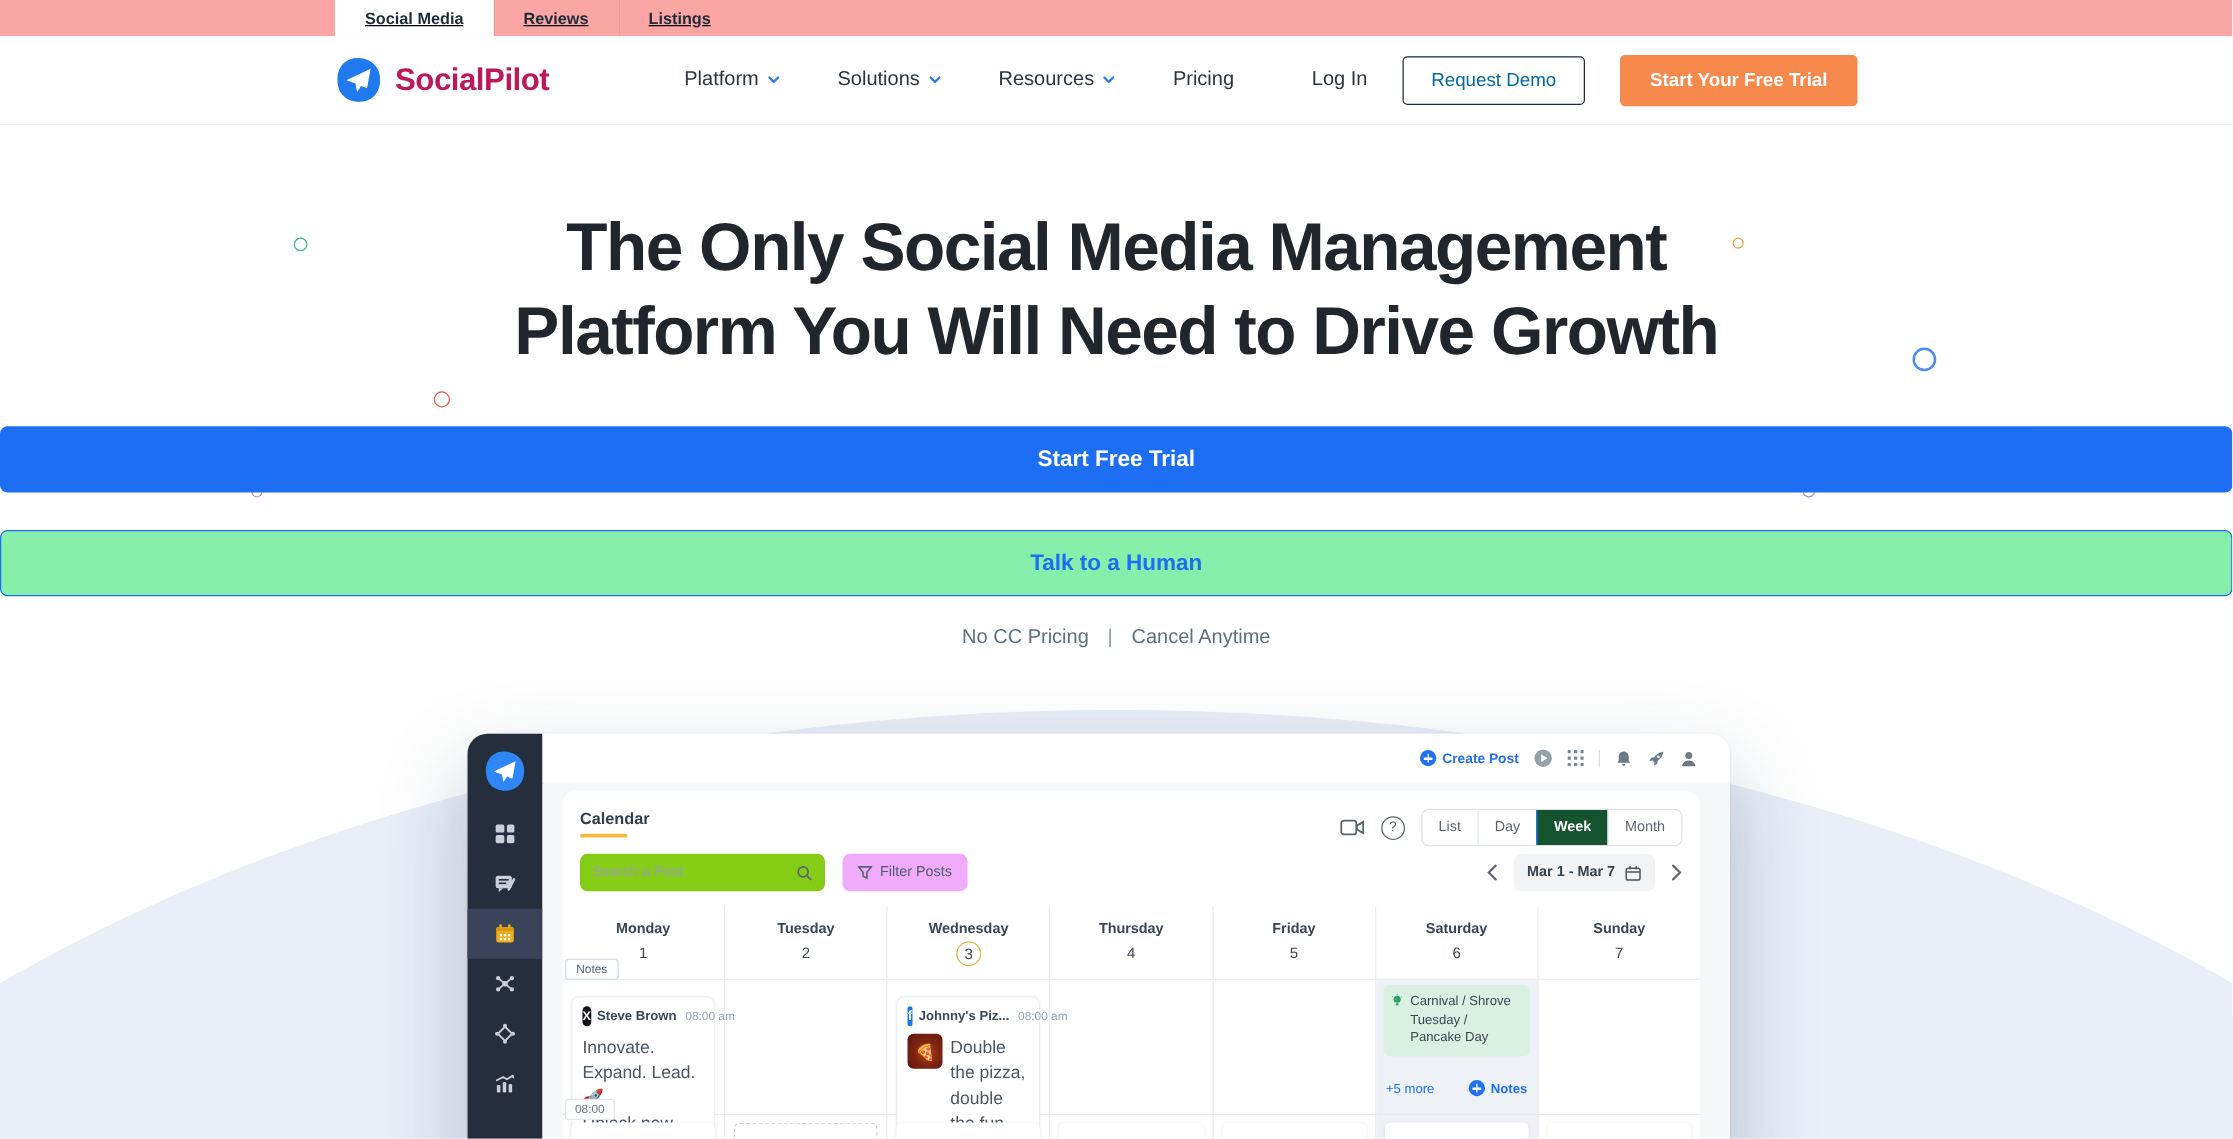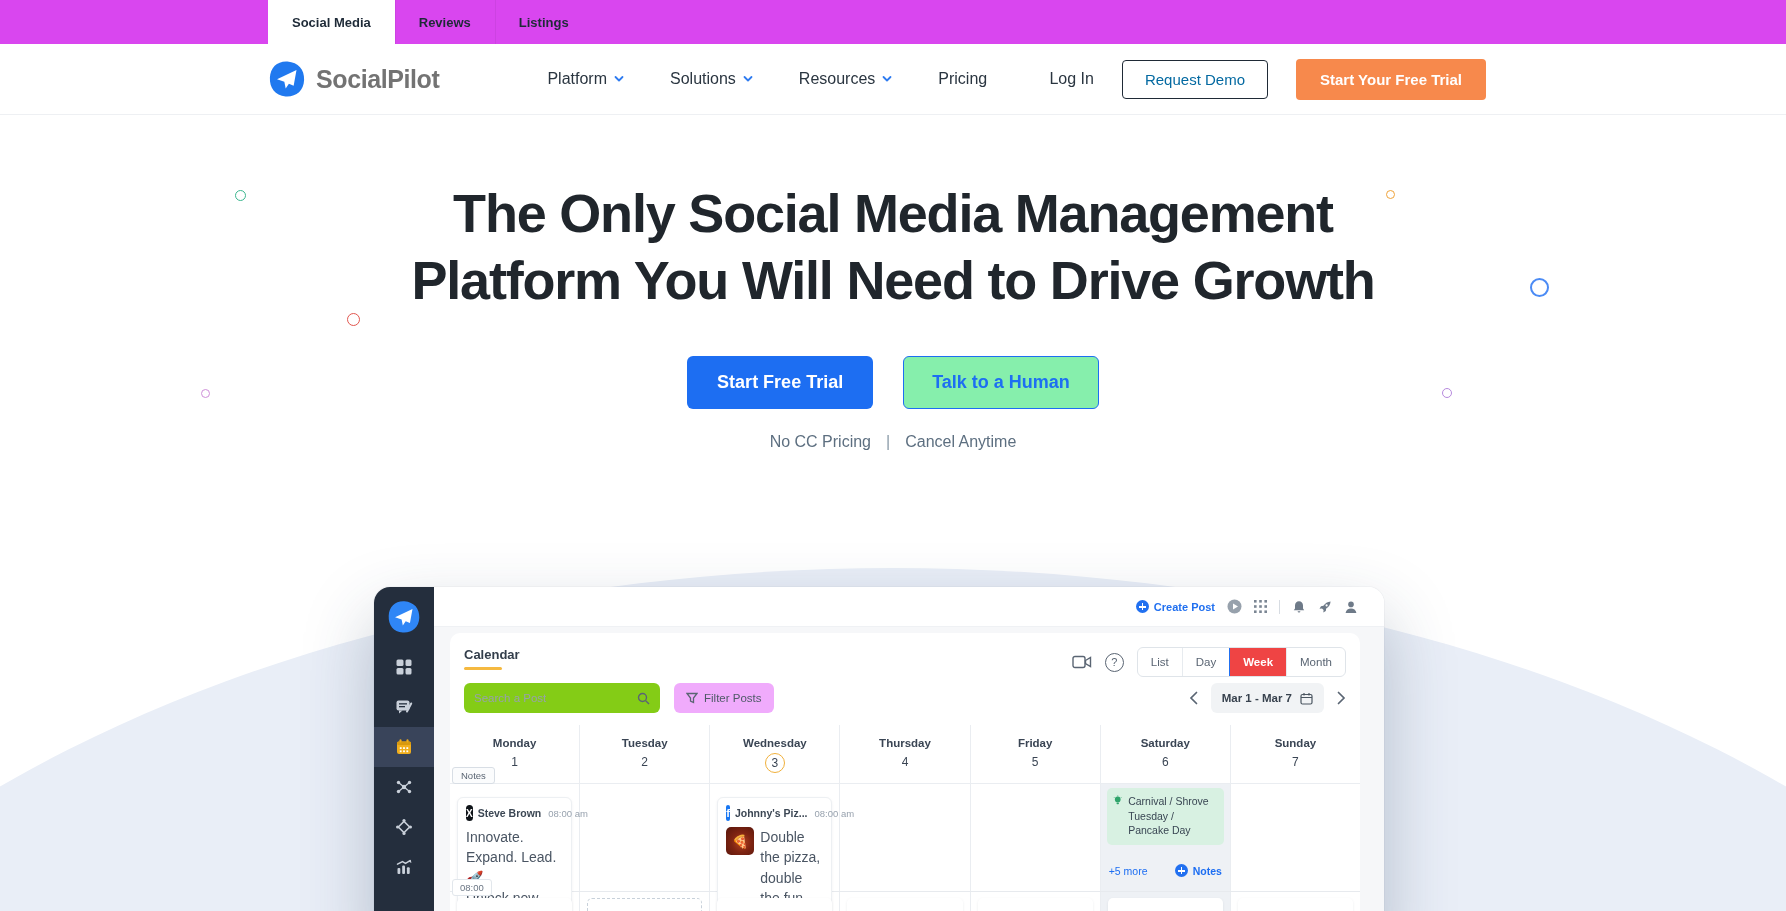--- a/index.html
+++ b/index.html
@@ -11,45 +11,45 @@
              transform:translateX(-50%); border-radius:50%; background:#e9eef7; z-index:0; }
   .circ { position:absolute; border-radius:50%; z-index:1; }
   .c1 { left:235px; top:190px; width:11px; height:11px; border:1.6px solid #3cb78f; }
   .c2 { left:1386px; top:190px; width:9px; height:9px; border:1.5px solid #f0a33a; }
   .c3 { left:347px; top:313px; width:13px; height:13px; border:1.8px solid #e2574f; }
   .c4 { left:201px; top:389px; width:9px; height:9px; border:1.5px solid #cf8fd9; }
   .c5 { left:1530px; top:278px; width:19px; height:19px; border:2px solid #4b8bf5; }
   .c6 { left:1442px; top:388px; width:10px; height:10px; border:1.5px solid #b78ade; }
 
   
-  .tabbar { position:relative; z-index:3; height:44px; background:#d946ef; display:flex; padding-left:268px; }
+  .tabbar { position:relative; z-index:3; height:29px; background:#fca5a5; display:flex; padding-left:268px;text-decoration:underline; }
   .tab { display:flex; align-items:center; padding:0 24px; font-size:13px; font-weight:700; color:#1e2a37; cursor:pointer; }
   .tab + .tab { box-shadow:inset 1px 0 0 rgba(0,0,0,.05); }
   .tab.active { background:#fff; box-shadow:none; }
 
   
   .navbar { position:relative; z-index:3; height:70px; background:#fff; display:flex; align-items:center;
             padding:0 300px 0 268px; box-shadow:0 1px 0 #eef0f3; }
   .brand { display:flex; align-items:center; gap:10px; }
-  .brand-name { font-size:25px; font-weight:700; color:#737373; letter-spacing:-.4px; }
+  .brand-name { font-size:25px; font-weight:700; color:#be185d; letter-spacing:-.4px; }
   .nav-links { display:flex; gap:46px; margin-left:108px; }
   .nav-link { display:flex; align-items:center; gap:7px; font-size:16px; color:#2a3540; cursor:pointer; }
   .chev { width:10px; height:10px; }
   .nav-right { margin-left:auto; display:flex; align-items:center; gap:28px; }
   .login { font-size:16px; color:#2a3540; cursor:pointer; }
   .btn-demo { border:1.5px solid #1f2a36; border-radius:4px; background:#fff; padding:10px 22px;
               font-size:15px; font-weight:400; color:#0369a1; cursor:pointer; }
   .btn-trial { border:none; border-radius:4px; background:#f7894c; padding:12px 24px;
                font-size:15px; font-weight:700; color:#fff; cursor:pointer; }
 
   
   .hero { position:relative; z-index:2; text-align:center; padding-top:66px; }
   .hero h1 { font-size:54px; line-height:67px; font-weight:700; color:#20262c; letter-spacing:-1.2px; }
   .hero .subtitle { margin-top:44px; font-size:21px; color:#3c4650; }
-  .cta-row { margin-top:42px; display:flex; justify-content:center; gap:30px; }
+  .cta-row { margin-top:42px; display:flex; justify-content:center; gap:30px;flex-direction:column; }
   .btn-primary { height:53px; padding:0 30px; border:none; border-radius:6px; background:#1d6ef2;
                  color:#fff; font-size:18px; font-weight:700; cursor:pointer; font-family:inherit; }
   .btn-secondary { height:53px; padding:0 28px; border:1px solid #1d6ef2; border-radius:6px; background:#86efac;
                    color:#1d6ef2; font-size:18px; font-weight:700; cursor:pointer; font-family:inherit; }
   .reassure { margin-top:24px; display:flex; justify-content:center; align-items:center; gap:15px;
               font-size:16px; color:#5d6f80; }
   .reassure .sep { color:#8a9aa8; }
 
   
   .app-window { position:absolute; left:374px; top:587px; width:1010px; height:360px; z-index:2;
@@ -81,21 +81,21 @@
            border-radius:10px 10px 0 0; overflow:hidden; }
   .panel-head { display:flex; align-items:flex-start; padding:14px 14px 0 14px; height:40px; }
   .cal-title { font-size:13px; font-weight:700; color:#333e4b; }
   .cal-underline { width:38px; height:3px; border-radius:2px; background:#f5b940; margin-top:5px; }
   .head-controls { margin-left:auto; display:flex; align-items:center; gap:13px; }
   .help-circle { width:19px; height:19px; border-radius:50%; border:1.3px solid #5a6573; color:#5a6573;
                  font-size:11px; display:flex; align-items:center; justify-content:center; cursor:pointer; }
   .seg { display:flex; border:1px solid #dfe4e9; border-radius:6px; overflow:hidden; height:30px; background:#fff; }
   .seg-item { padding:0 13px; display:flex; align-items:center; font-size:11.5px; color:#5a6573; cursor:pointer; }
   .seg-item + .seg-item { border-left:1px solid #e7ebef; }
-  .seg-item.active { background:#ef4444; color:#fff; border-color:#2170f0; font-weight:600; }
+  .seg-item.active { background:#14532d; color:#fff; border-color:#2170f0; font-weight:600; }
 
   .panel-toolbar { display:flex; align-items:center; padding:10px 14px 0 14px; height:40px; }
   .searchbox { width:196px; height:30px; background:#84cc16; border-radius:6px;
                display:flex; align-items:center; padding:0 10px; }
   .searchbox input { flex:1; border:none; background:transparent; outline:none;
                      font-size:11.5px; color:#4e5a67; font-family:inherit; }
   .searchbox input::placeholder { color:#97a1ad; }
   .filter-btn { margin-left:14px; height:30px; background:#f0abfc; border-radius:6px; display:flex; gap:6px;
                 align-items:center; padding:0 12px; font-size:11.5px; color:#4e5a67; cursor:pointer; }
   .date-nav { margin-left:auto; display:flex; align-items:center; gap:13px; }

